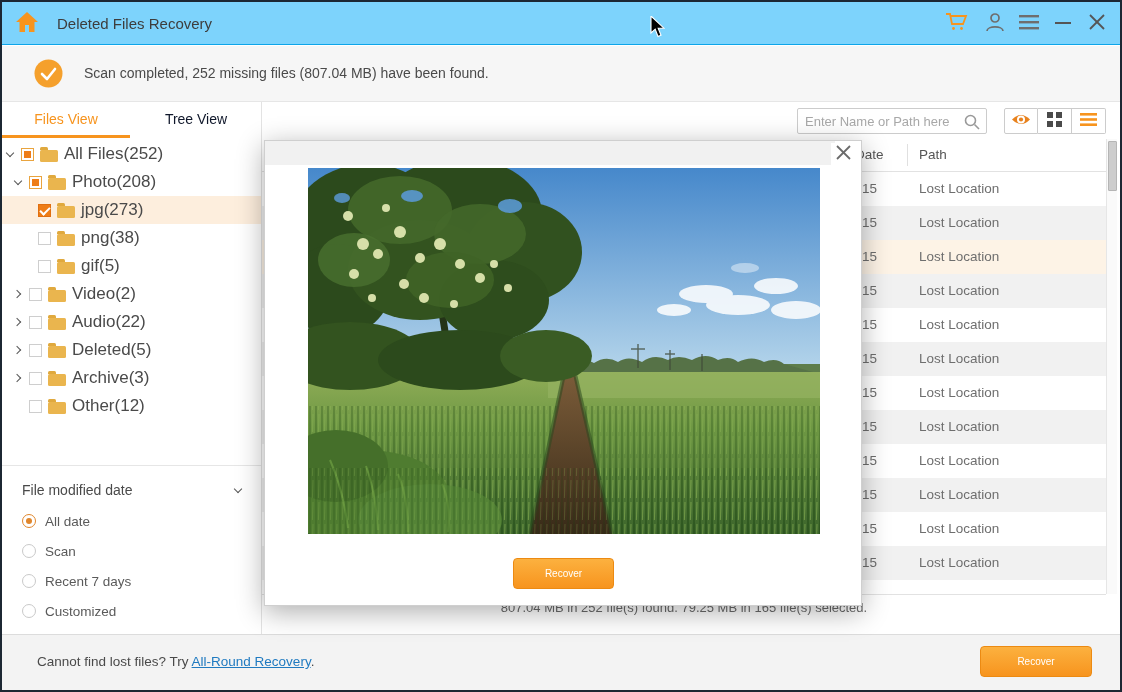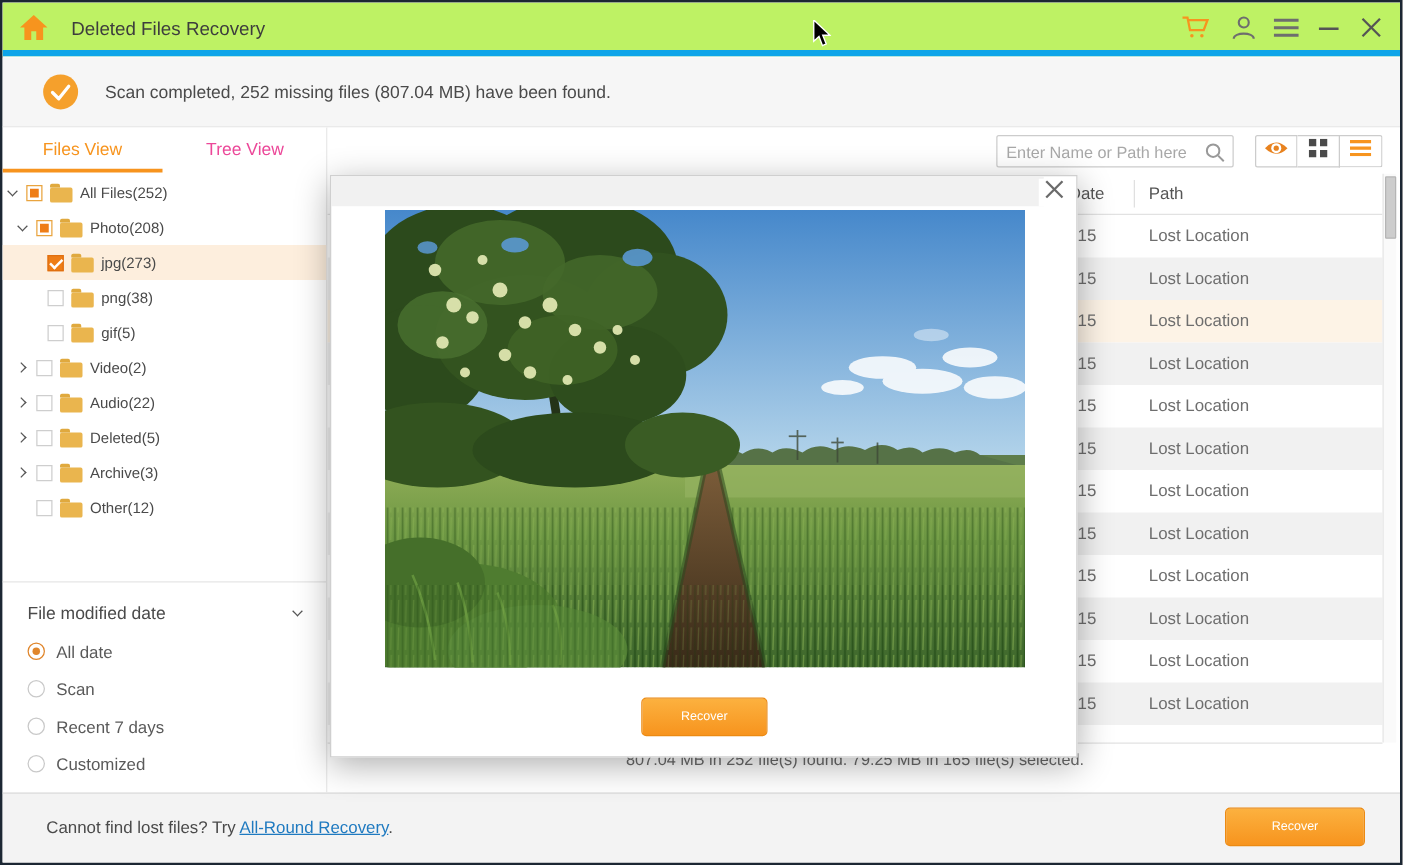--- a/index.html
+++ b/index.html
@@ -1,33 +1,33 @@
 <!DOCTYPE html>
 <html><head>
 <meta charset="utf-8">
 <style>
   * { margin:0; padding:0; box-sizing:border-box; }
   body { font-family:"Liberation Sans", sans-serif; background:#2a2a2a; }
   #app { position:relative; width:1122px; height:692px; background:#fff; border:2px solid #1c2733; overflow:hidden; }
 
   
-  .titlebar { position:absolute; left:0; top:0; width:100%; height:43px; background:#bef264; border-bottom:5px solid #0ea5e9; }
+  .titlebar { position:absolute; left:0; top:0; width:100%; height:43px; background:#7dd3fc; border-bottom:1px solid #0ea5e9; }
   .app-title { position:absolute; left:55px; top:13px; font-size:15px; color:#3d3d3d; }
   .tb-btn { position:absolute; top:9px; width:26px; height:26px; display:flex; align-items:center; justify-content:center; cursor:default; }
 
   
   .banner { position:absolute; left:0; top:44px; width:100%; height:56px; background:#f6f6f6; border-bottom:1px solid #e6e6e6; }
   .banner-msg { position:absolute; left:82px; top:19px; font-size:14px; color:#4a4a4a; }
 
   
   .sidebar { position:absolute; left:0; top:100px; width:260px; height:532px; background:#fff; border-right:1px solid #e3e3e3; }
-  .tab { position:absolute; top:0; height:36px; line-height:34px; font-size:14px; text-align:center; width:128px; color:#ec4899; }
+  .tab { position:absolute; top:0; height:36px; line-height:34px; font-size:14px; text-align:center; width:128px; color:#0f172a; }
   .tab.active { color:#f7941e; }
   .tab-underline { position:absolute; left:0px; top:33px; width:128px; height:3px; background:#f7941e; }
-  .tree-row { position:absolute; left:0; width:259px; height:28px; display:flex; align-items:center; gap:6px; font-size:12px; color:#4a4a4a; }
+  .tree-row { position:absolute; left:0; width:259px; height:28px; display:flex; align-items:center; gap:6px; font-size:17px; color:#4a4a4a; }
   .tree-row.hl { background:#fdeedd; }
   .chev { width:9px; height:9px; flex:0 0 9px; position:relative; }
   .chev::after { content:""; position:absolute; width:5px; height:5px; border-right:1.6px solid #555; border-bottom:1.6px solid #555; }
   .chev.down::after { left:1px; top:0px; transform:rotate(45deg); }
   .chev.right::after { left:0px; top:1px; transform:rotate(-45deg); }
   .cb { width:13px; height:13px; flex:0 0 13px; border:1px solid #cecece; background:#fff; position:relative; }
   .cb.partial { border-color:#e9a43f; }
   .cb.partial::after { content:""; position:absolute; left:2px; top:2px; width:7px; height:7px; background:#ee7d17; }
   .cb.checked { background:#ee7d17; border-color:#e06f10; }
   .cb.checked::after { content:""; position:absolute; left:3px; top:0px; width:4px; height:8px; border-right:2px solid #fff; border-bottom:2px solid #fff; transform:rotate(45deg); }

